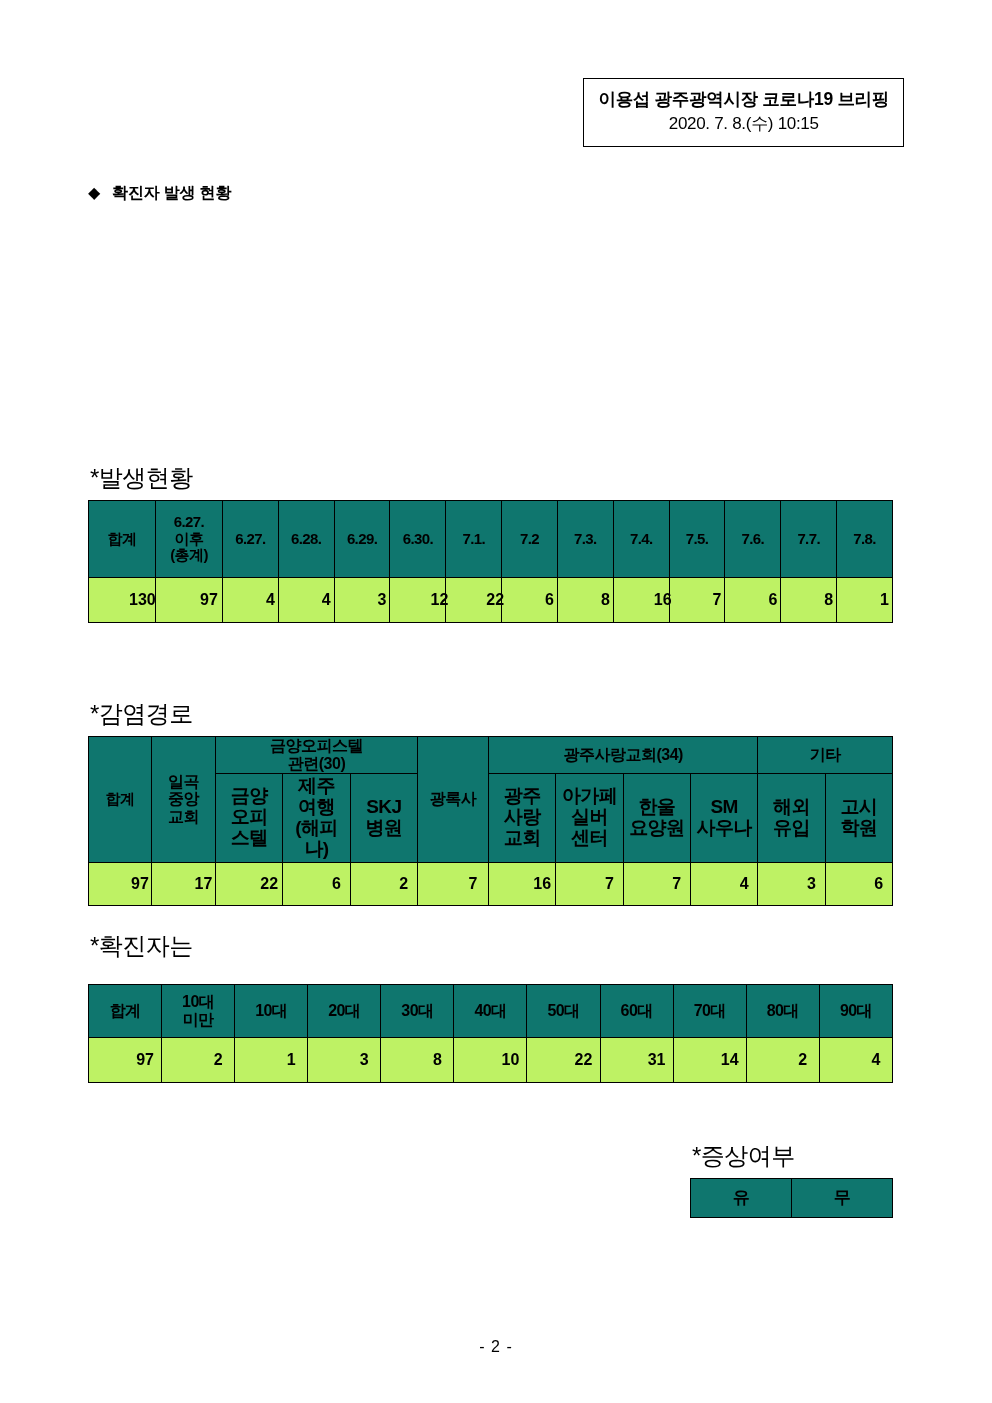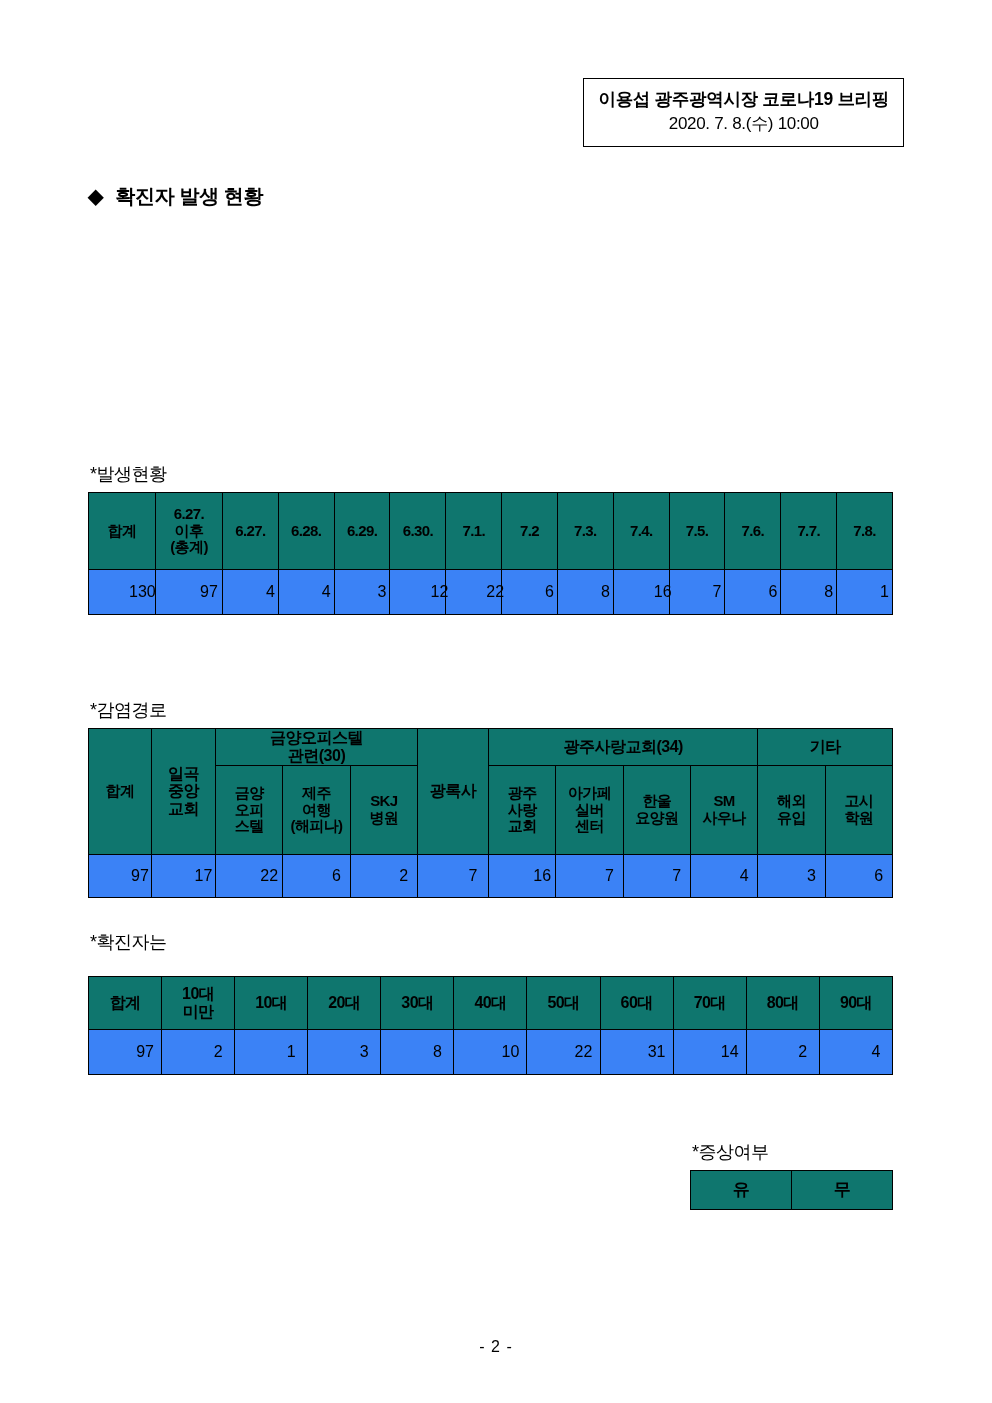--- a/index.html
+++ b/index.html
@@ -39,44 +39,43 @@
   .header-stamp .line2 {
     font-weight: normal;
     font-size: 17px;
   }
 
   
   .sec-head {
     position: absolute;
     left: 88px;
     top: 183px;
-    font-size: 20px;
+    font-size: 16px;
     font-weight: bold;
     letter-spacing: -0.2px;
-    font-family: Liberation Serif, serif;
   }
   .sec-head .diamond { margin-right: 12px; }
 
   
   .body-text {
     position: absolute;
     left: 88px;
     top: 228px;
     width: 818px;
     font-size: 19.5px;
     line-height: 40px;
     letter-spacing: -0.4px;
     text-align: justify;
   }
   .body-text p { margin: 0; }
   .body-text p + p { margin-top: 0px; }
 
   
   .tbl-label {
-    font-size: 18px;
+    font-size: 24px;
     letter-spacing: -0.5px;
     margin: 0 0 6px 2px;
   }
 
   
   table {
     border-collapse: collapse;
     table-layout: fixed;
   }
   table td, table th {
@@ -86,38 +85,38 @@
     font-size: 15px;
     padding: 0;
   }
   .hdr {
     background: #0f766e;
     font-weight: bold;
     line-height: 1.12;
     letter-spacing: -0.6px;
   }
   .val {
-    font-weight: normal;
-    background: #3b82f6;
+    font-weight: bold;
+    background: #bef264;
     font-size: 16px;
     padding-left: 40px;
   }
 
   
   .blk1 { position: absolute; left: 88px; top: 462px; }
   .blk1 table { width: 805px; }
   .blk1 .hdr { height: 76px; }
   .blk1 .val { height: 44px; }
   .blk1 td.c0 { width: 66px; }
   .blk1 td.c1 { width: 66px; }
 
   .blk2 { position: absolute; left: 88px; top: 698px; }
   .blk2 table { width: 805px; }
   .blk2 .grp { height: 30px; font-weight: bold; font-size: 16px; letter-spacing: -0.5px; }
-  .blk2 .sub { height: 88px; font-size: 15px; line-height: 1.1; }
+  .blk2 .sub { height: 88px; font-size: 19px; line-height: 1.1; }
   .blk2 .val { height: 42px; }
 
   .blk3 { position: absolute; left: 88px; top: 930px; }
   .blk3 table { width: 805px; margin-top: 22px; }
   .blk3 .hdr { height: 52px; font-size: 16px; }
   .blk3 .val { height: 44px; }
 
   .blk4 { position: absolute; left: 88px; top: 1140px; }
   .blk4 table { width: 478px; }
   .blk4 .hdr { height: 48px; font-size: 16px; }
@@ -137,21 +136,21 @@
     letter-spacing: 1px;
   }
 </style>
 </head>
 <body>
 
 <div class="page">
 
   <div class="header-stamp">
     <div>이용섭 광주광역시장 코로나19 브리핑</div>
-    <div class="line2">2020. 7. 8.(수) 10:00</div>
+    <div class="line2">2020. 7. 8.(수) 10:15</div>
   </div>
 
   <div class="sec-head">
     <span class="diamond">◆</span><span>확진자 발생 현황</span>
   </div>
 
 
   <div class="blk1">
     <div class="tbl-label">*발생현황</div>
     <table>

